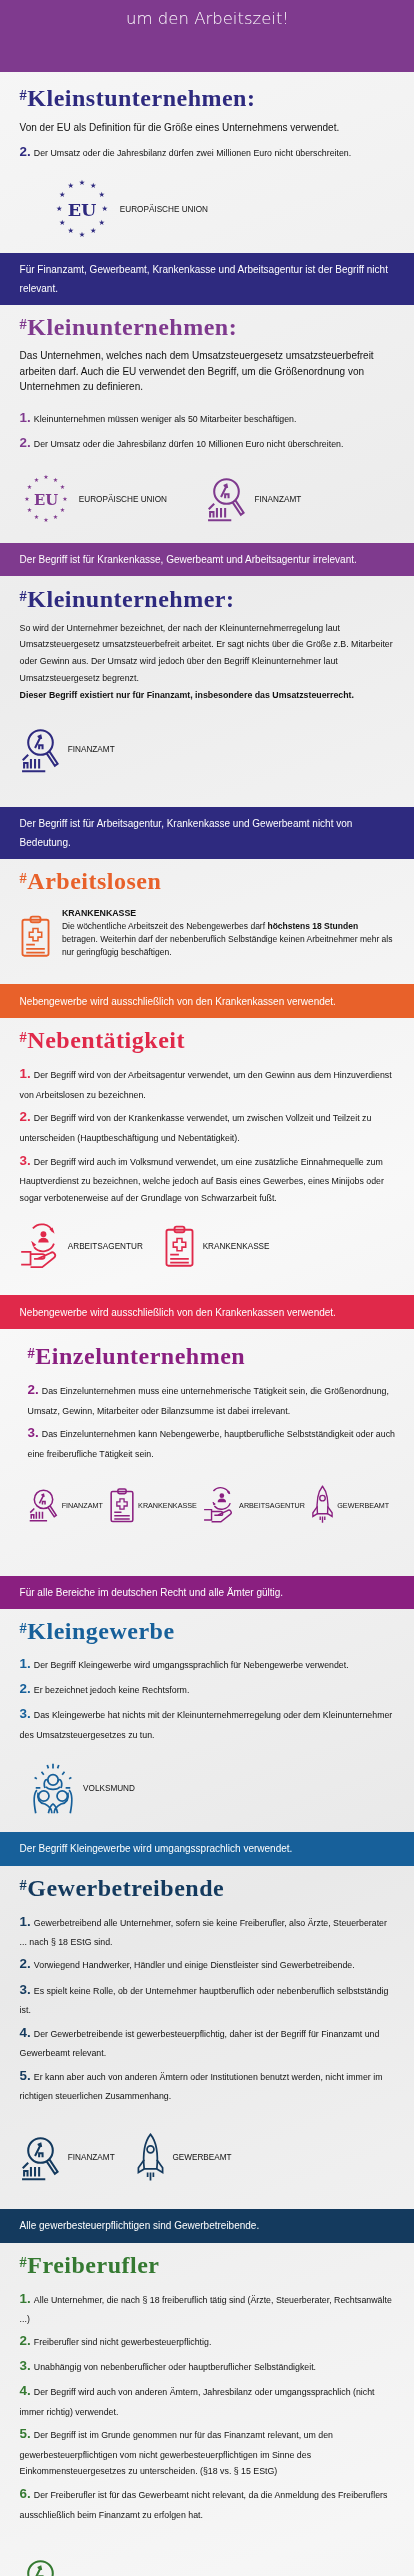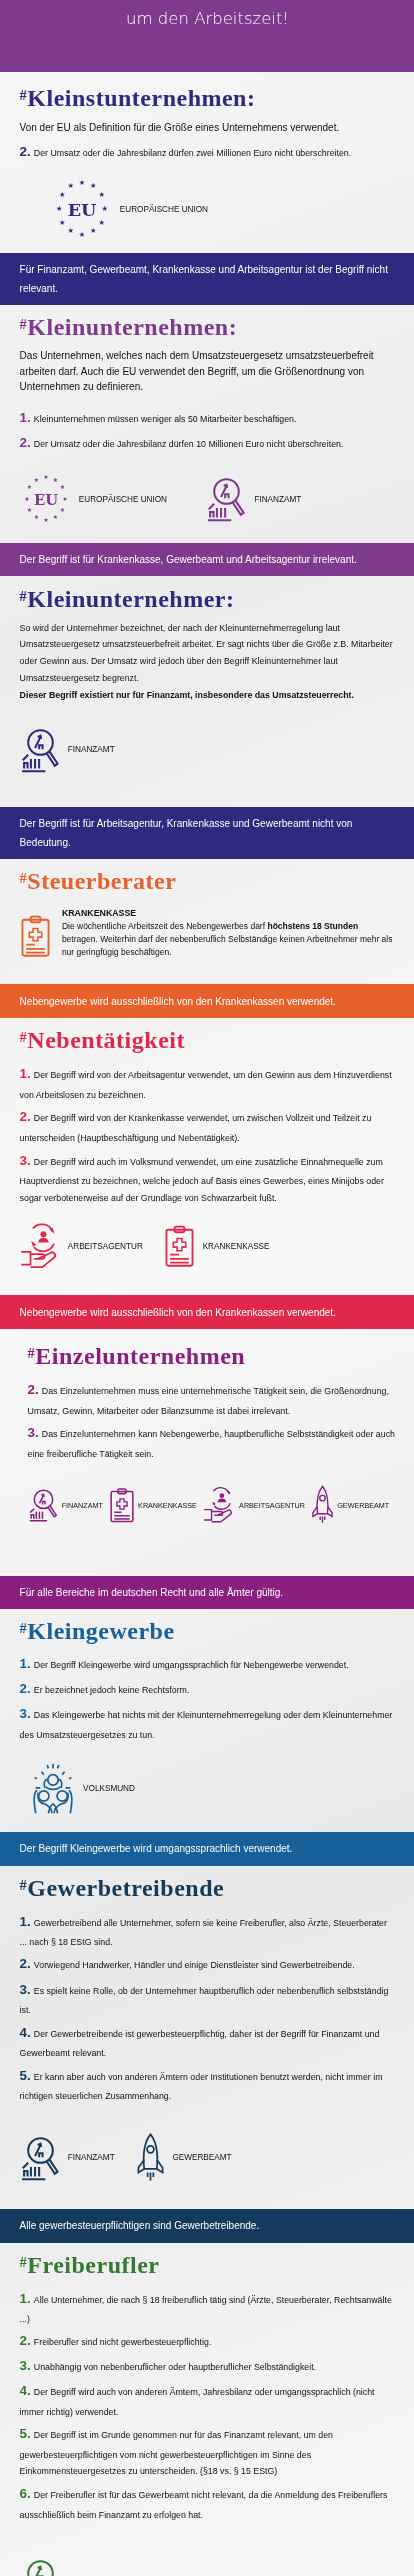--- a/index.html
+++ b/index.html
@@ -155,21 +155,21 @@
         <svg width="41" height="62" style="color:#2e2a7f" viewBox="0 0 80 120">
             <use href="#sym-finanzamt"></use>
           </svg>
         <span class="icon-label" style="color:#111">FINANZAMT</span>
       </div>
     </div>
   </div>
   <div class="banner" style="background:#2e2a7f;">Der Begriff ist für Arbeitsagentur, Krankenkasse und Gewerbeamt nicht von Bedeutung.</div>
 
   <div class="section" style="color:#e8612a;">
-    <div class="title"><span class="hash">#</span><span>Steuerberater</span></div>
+    <div class="title"><span class="hash">#</span><span>Arbeitslosen</span></div>
     <div class="special">
       <svg width="31" height="57" style="color:#e8612a; flex:none;" viewBox="0 0 60 110">
           <use href="#sym-krankenkasse"></use>
         </svg>
       <div style="color:#111;">
         <div class="h">KRANKENKASSE</div>
         <p><span>Die wöchentliche Arbeitszeit des Nebengewerbes darf </span><b>höchstens 18 Stunden</b><span> betragen. Weiterhin darf der nebenberuflich Selbständige keinen Arbeitnehmer mehr als nur geringfügig beschäftigen.</span></p>
       </div>
     </div>
   </div>

